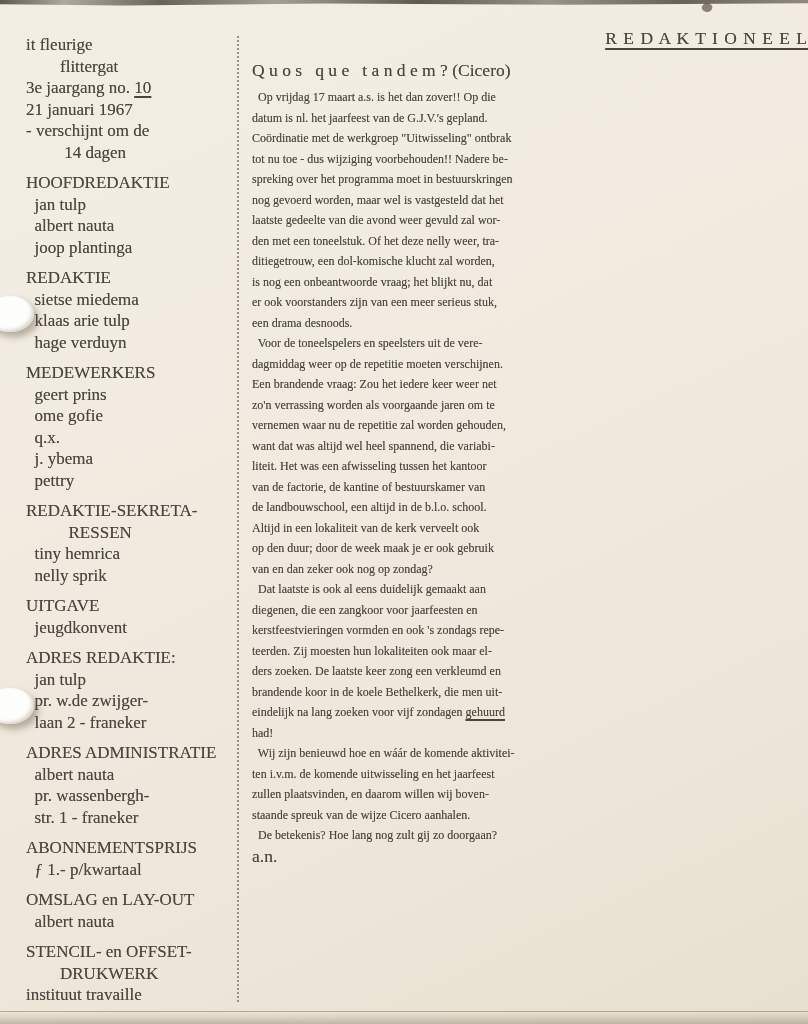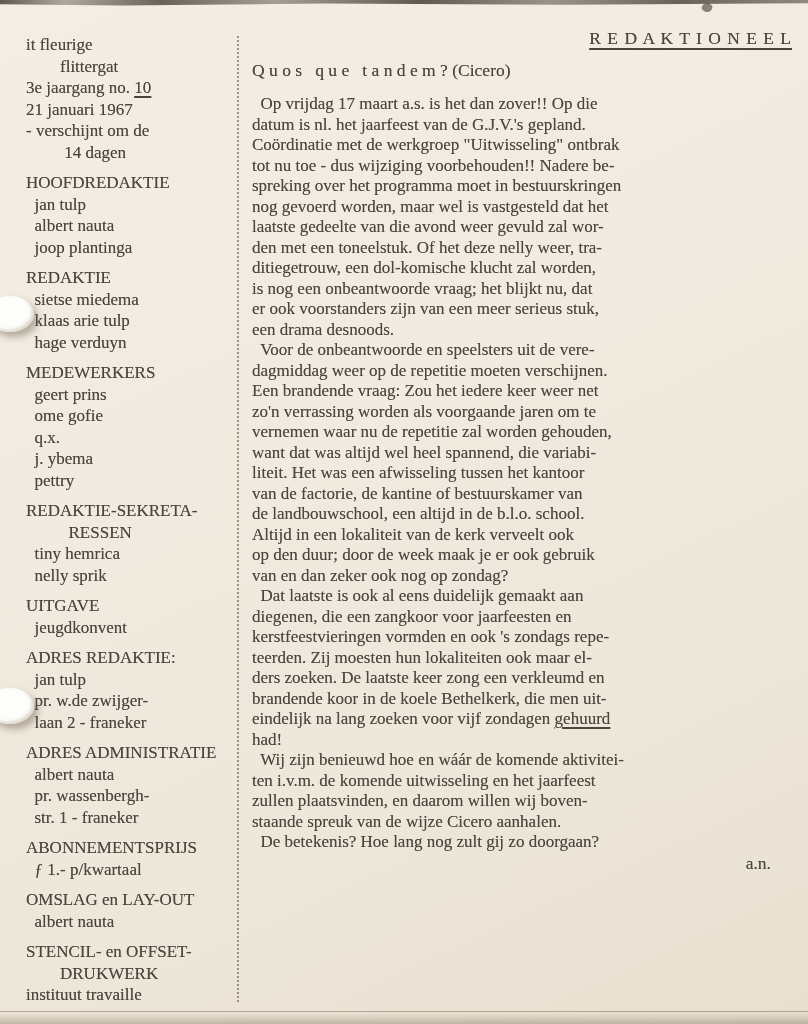--- a/index.html
+++ b/index.html
@@ -49,37 +49,37 @@
     font-size:17px;line-height:21.5px;
     white-space:pre;
     text-shadow:0 0 .5px rgba(74,69,62,.55);
   }
   .sb-section{margin-bottom:9px;}
   .line{white-space:pre;}
   .line u, .body-line u{text-decoration:underline;text-underline-offset:3px;text-decoration-thickness:1.5px;}
 
   .content{position:absolute;left:252px;top:28px;width:556px;}
   .section-header{
-    text-align:right;padding-right:16px;
+    text-align:right;padding-right:0;
     font-size:17.5px;letter-spacing:1px;
     text-decoration:underline;text-underline-offset:4px;text-decoration-thickness:1.5px;
     text-shadow:0 0 .5px rgba(74,69,62,.55);
   }
   .article-title{
     margin-top:11px;font-size:17.5px;white-space:pre;
     text-shadow:0 0 .5px rgba(74,69,62,.55);
   }
   .article-body{
-    margin-top:13px;font-size:17px;line-height:20.5px;
+    margin-top:6px;font-size:12px;line-height:20.5px;
     text-shadow:0 0 .45px rgba(74,69,62,.5);
   }
   .body-line{white-space:pre;}
   .signature{
     font-size:17.5px;line-height:20.5px;
-    text-align:right;padding-right:37px;
+    padding-right:37px;
     text-shadow:0 0 .45px rgba(74,69,62,.5);
   }
 </style>
 </head>
 <body>
 
 <div class="page">
 
   <div class="scan-edge-top"></div>
   <div class="scan-speck"></div>
@@ -99,21 +99,21 @@
         <div class="body-line">Coördinatie met de werkgroep "Uitwisseling" ontbrak</div>
         <div class="body-line">tot nu toe - dus wijziging voorbehouden!! Nadere be-</div>
         <div class="body-line">spreking over het programma moet in bestuurskringen</div>
         <div class="body-line">nog gevoerd worden, maar wel is vastgesteld dat het</div>
         <div class="body-line">laatste gedeelte van die avond weer gevuld zal wor-</div>
         <div class="body-line">den met een toneelstuk. Of het deze nelly weer, tra-</div>
         <div class="body-line">ditiegetrouw, een dol-komische klucht zal worden,</div>
         <div class="body-line">is nog een onbeantwoorde vraag; het blijkt nu, dat</div>
         <div class="body-line">er ook voorstanders zijn van een meer serieus stuk,</div>
         <div class="body-line">een drama desnoods.</div>
-        <div class="body-line">  Voor de onbeantwoorde en speelsters uit de vere-</div>
+        <div class="body-line">  Voor de toneelspelers en speelsters uit de vere-</div>
         <div class="body-line">dagmiddag weer op de repetitie moeten verschijnen.</div>
         <div class="body-line">Een brandende vraag: Zou het iedere keer weer net</div>
         <div class="body-line">zo'n verrassing worden als voorgaande jaren om te</div>
         <div class="body-line">vernemen waar nu de repetitie zal worden gehouden,</div>
         <div class="body-line">want dat was altijd wel heel spannend, die variabi-</div>
         <div class="body-line">liteit. Het was een afwisseling tussen het kantoor</div>
         <div class="body-line">van de factorie, de kantine of bestuurskamer van</div>
         <div class="body-line">de landbouwschool, een altijd in de b.l.o. school.</div>
         <div class="body-line">Altijd in een lokaliteit van de kerk verveelt ook</div>
         <div class="body-line">op den duur; door de week maak je er ook gebruik</div>

